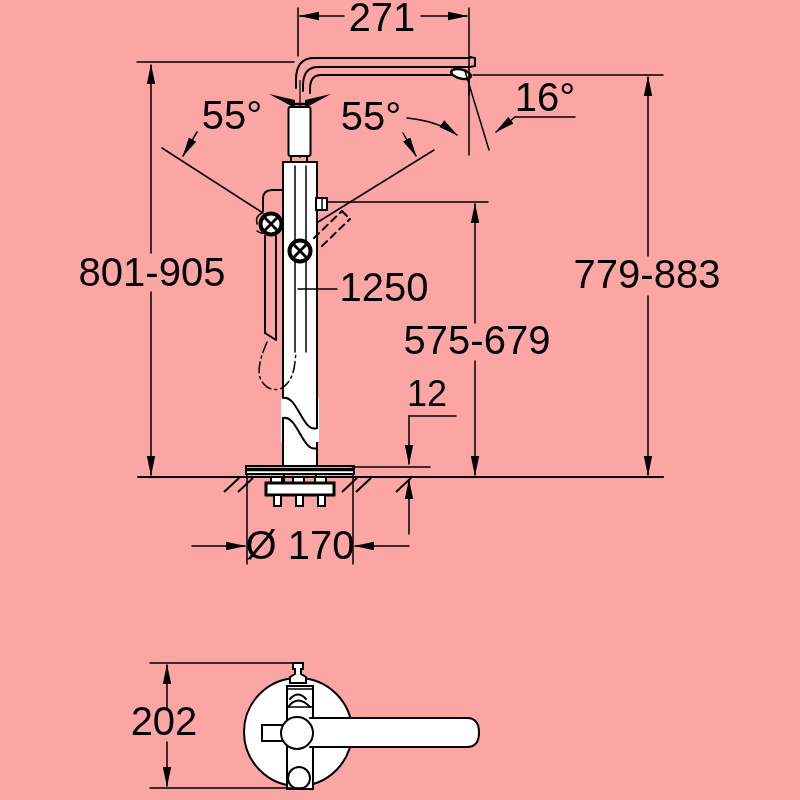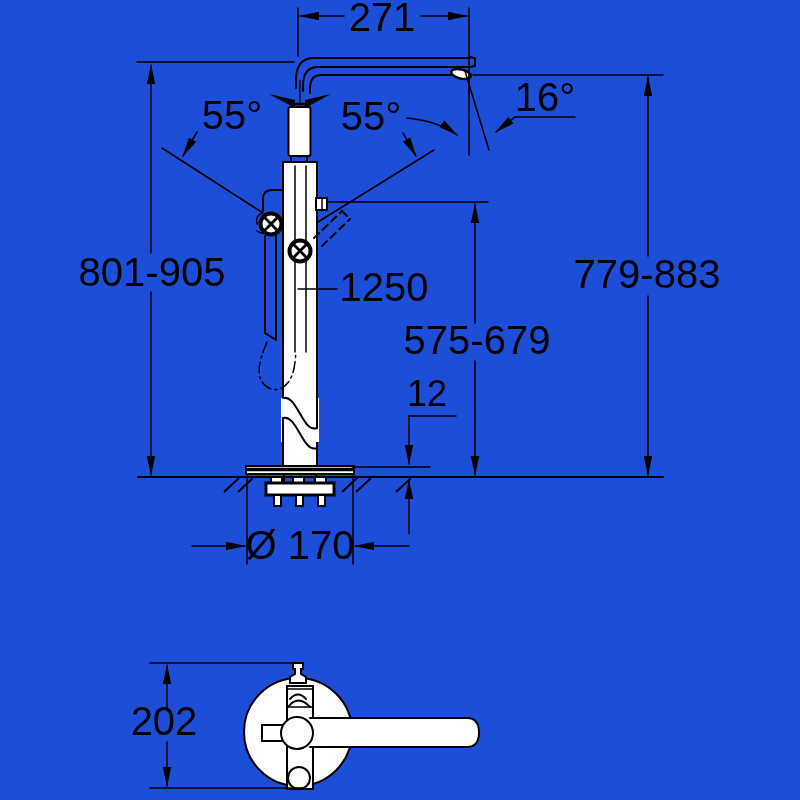--- a/index.html
+++ b/index.html
@@ -1,16 +1,16 @@
 <!DOCTYPE html>
 <html><head>
 <meta charset="utf-8">
 <style>
   html,body{margin:0;padding:0;background:#ffffff;width:800px;height:800px;overflow:hidden}
-  .stage{width:800px;height:800px;background:#1d4ed8}
+  .stage{width:800px;height:800px;background:#fca5a5}
   svg text{font-family:"Liberation Sans","DejaVu Sans",sans-serif;font-size:40px;fill:#000;text-anchor:middle}
   svg text.small{font-size:36px}
   .ln{stroke:#000;stroke-width:2;fill:none;stroke-linecap:round}
   .thin{stroke:#000;stroke-width:1.5;fill:none;stroke-linecap:round}
   .thick{stroke:#000;stroke-width:3.5;fill:none}
   .xln{stroke:#000;stroke-width:2.8;fill:none;stroke-linecap:round}
   .ring{stroke:#000;stroke-width:4;fill:#fff}
   .wfill{fill:#fff}
   .blk{fill:#000;stroke:none}
   .dash{stroke-dasharray:7 5}

